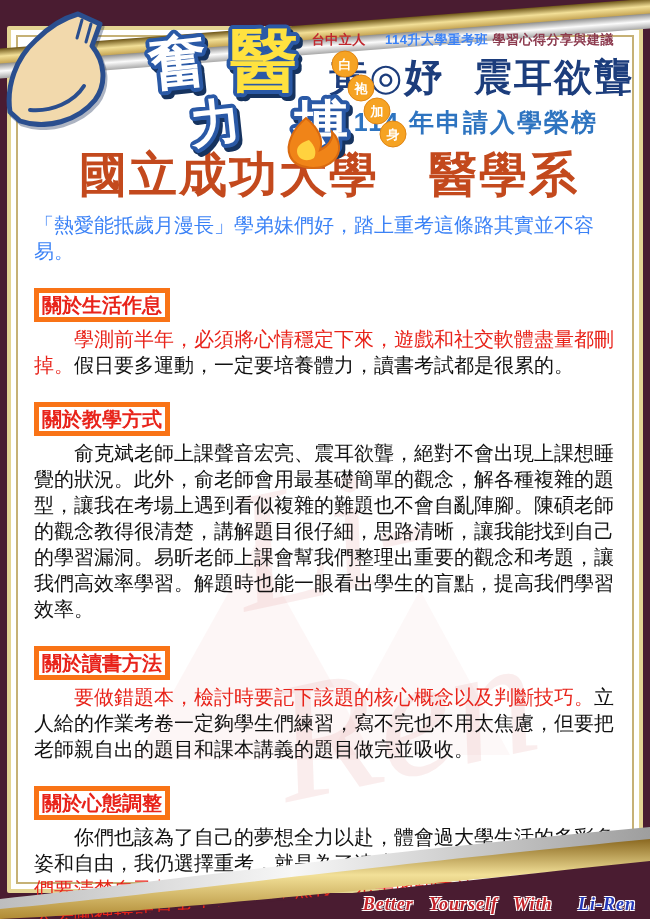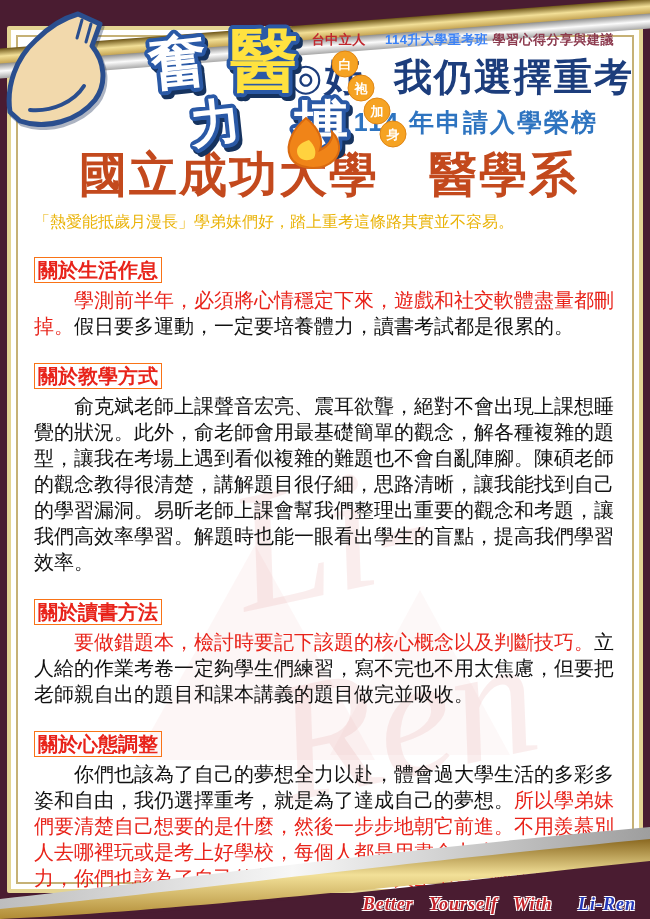--- a/index.html
+++ b/index.html
@@ -32,23 +32,23 @@
   .student-line{position:absolute;top:52px;right:16px;z-index:4;white-space:nowrap;
     font-family:"Liberation Serif","DejaVu Serif",serif;font-weight:bold;
     font-size:38px;color:#1C3D7C;letter-spacing:2px;}
   .student-school{margin-left:18px;}
   .banner-line{position:absolute;top:106px;right:52px;z-index:4;white-space:nowrap;
     font-size:25px;font-weight:bold;color:#2E74C0;letter-spacing:2px;}
   
   .content{position:absolute;top:147px;left:34px;right:26px;z-index:3;}
   .result-title{text-align:center;font-family:"Liberation Serif","DejaVu Serif",serif;
     font-weight:bold;font-size:48px;color:#C3491D;letter-spacing:2px;line-height:1.15;}
-  .intro{margin-top:10px;font-size:16px;line-height:1.3;color:#eab308;}
+  .intro{margin-top:10px;font-size:20px;line-height:1.3;color:#3b82f6;}
   .section{margin-top:24px;}
-  .section-heading{display:inline-block;border:1px solid #f97316;padding:0 3px;
+  .section-heading{display:inline-block;border:5px solid #f97316;padding:0 3px;
     font-size:20px;font-weight:bold;color:#E8231A;line-height:1.2;}
   .section-body{margin-top:4px;font-size:20px;line-height:26px;color:#111;text-indent:2em;}
   .seg-red{color:#E8231A;}
   .seg-black{color:#111;}
   
   .wm-script{position:absolute;top:415px;left:250px;z-index:2;pointer-events:none;
     font-family:"Liberation Serif","DejaVu Serif",serif;font-style:italic;
     font-size:170px;color:rgba(220,130,130,0.14);transform:rotate(-12deg);}
   .wm-tri1{position:absolute;top:545px;left:135px;width:0;height:0;z-index:2;
     border-left:120px solid transparent;border-right:120px solid transparent;
@@ -120,21 +120,21 @@
 </div>
 
 <div class="meta-line">
   <span class="meta-brand">台中立人</span>
   <span class="meta-program">114升大學重考班</span>
   <span class="meta-subtitle">學習心得分享與建議</span>
 </div>
 
 <div class="student-line">
   <span class="student-name">黃◎妤</span>
-  <span class="student-school">我仍選擇重考</span>
+  <span class="student-school">震耳欲聾</span>
 </div>
 
 <div class="banner-line">114 年申請入學榮榜</div>
 
 <div class="content">
   <div class="result-title">國立成功大學　醫學系</div>
   <div class="intro">「熱愛能抵歲月漫長」學弟妹們好，踏上重考這條路其實並不容易。</div>
 
   <div class="section">
     <div class="section-heading">關於生活作息</div>

